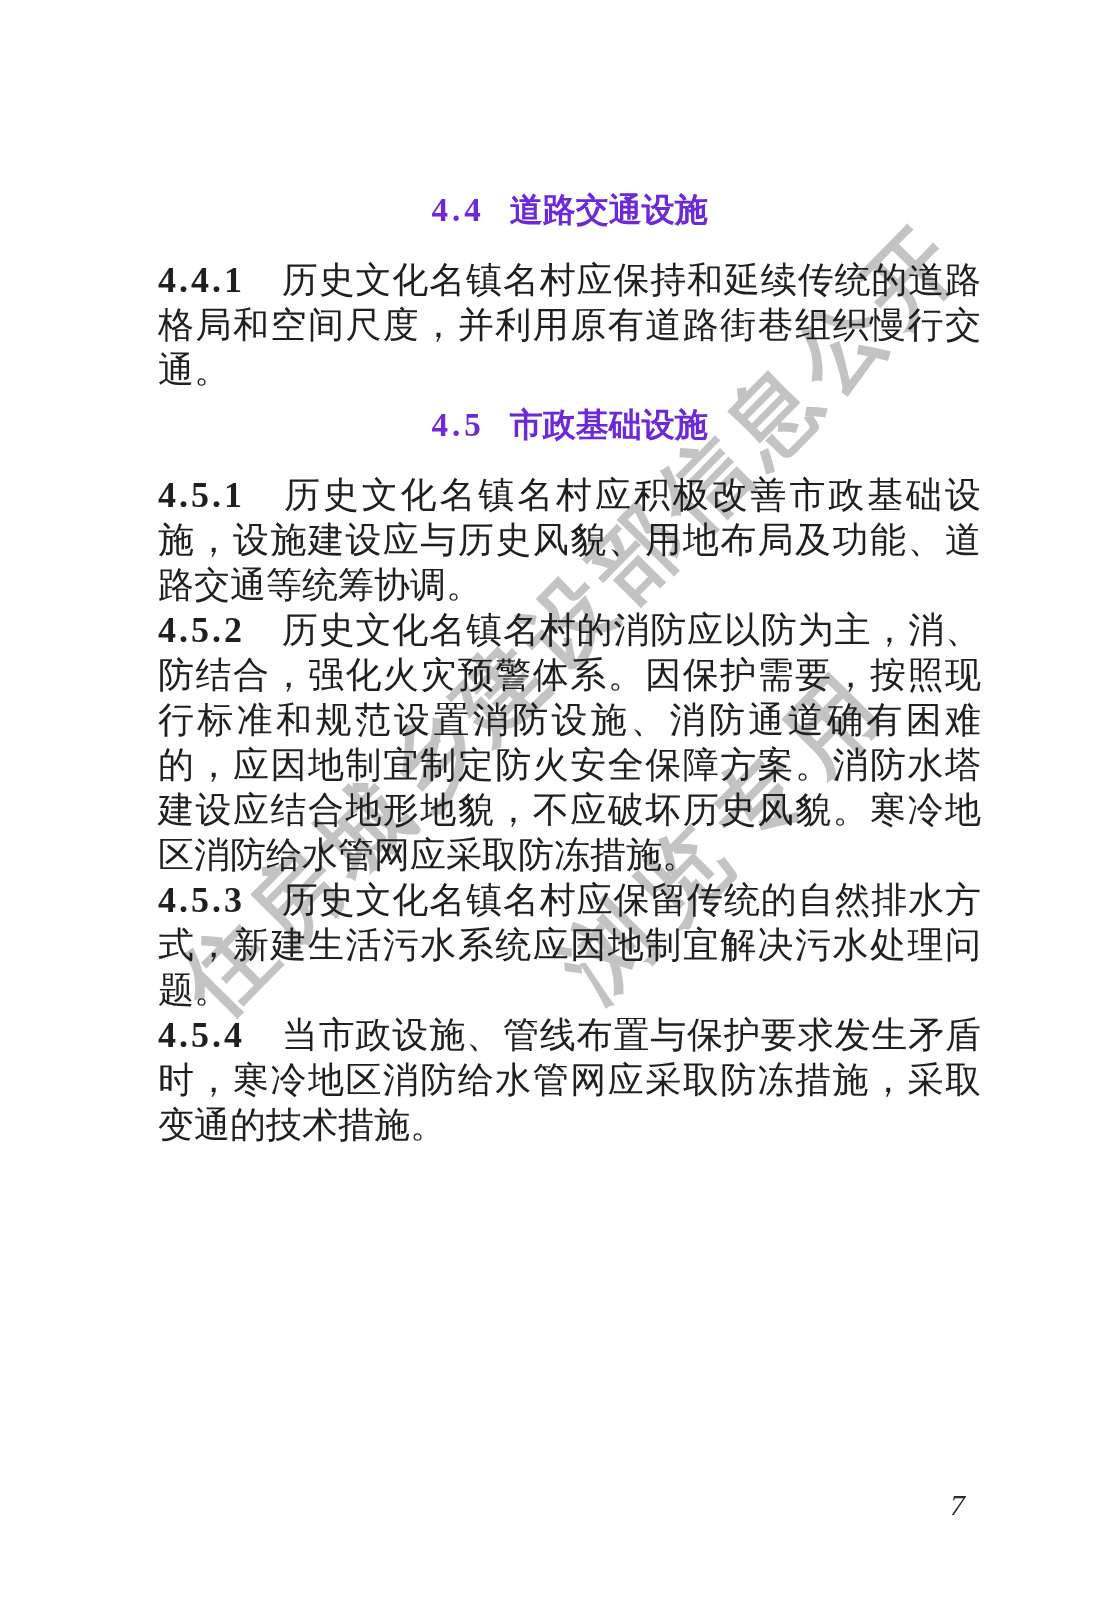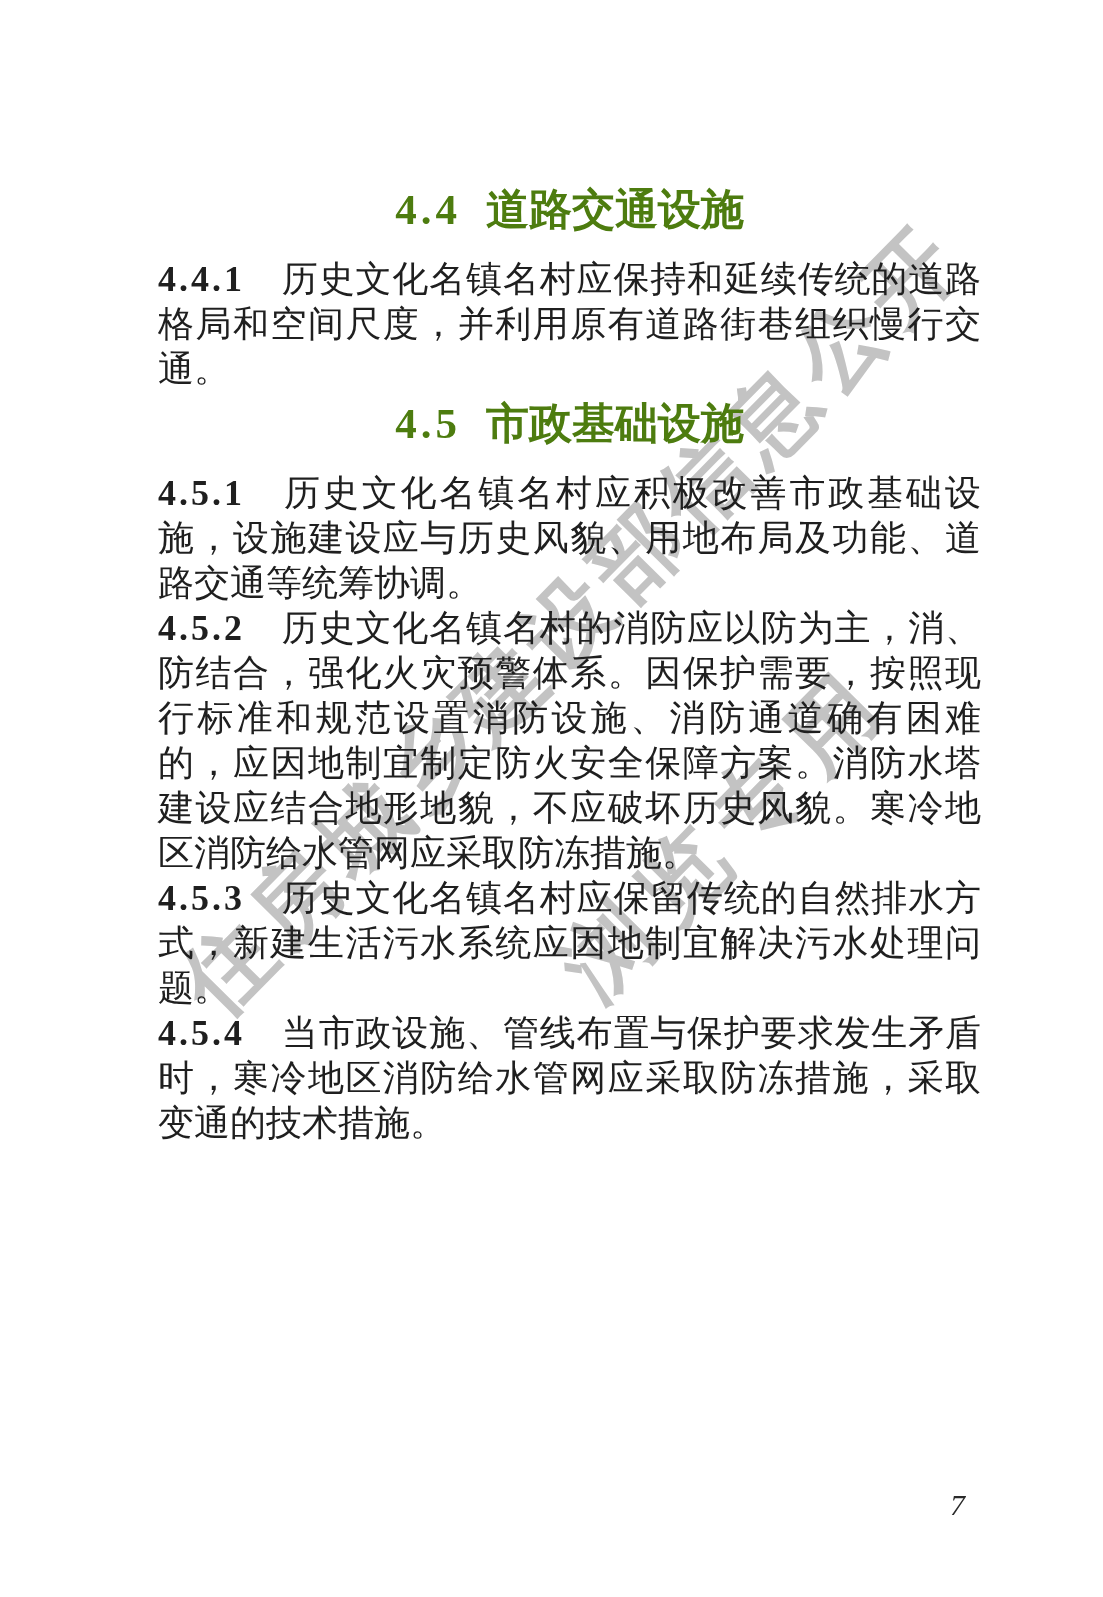--- a/index.html
+++ b/index.html
@@ -42,25 +42,25 @@
   .doc {
     position: absolute;
     z-index: 1;
     left: 158px;
     top: 187px;
     width: 823px;
   }
   .heading {
     margin: 0 0 25px 0;
     font-family: "Liberation Sans", "DejaVu Sans", sans-serif;
-    font-size: 43px;
+    font-size: 33px;
     font-weight: bold;
     line-height: 45px;
     text-align: center;
-    color: #4d7c0f;
+    color: #6d28d9;
   }
   .heading.second { margin-top: 9px; }
   .h-num {
     font-family: "Liberation Serif", "DejaVu Serif", serif;
     letter-spacing: 4px;
     margin-right: 25px;
   }
   .clause {
     margin: 0;
     font-size: 36px;

